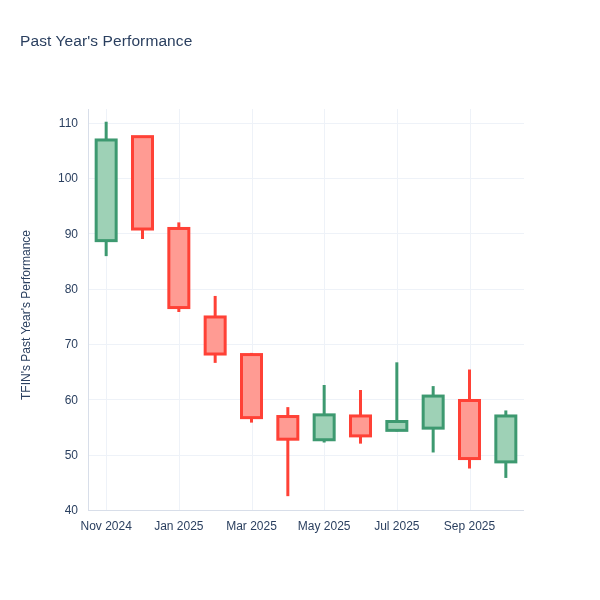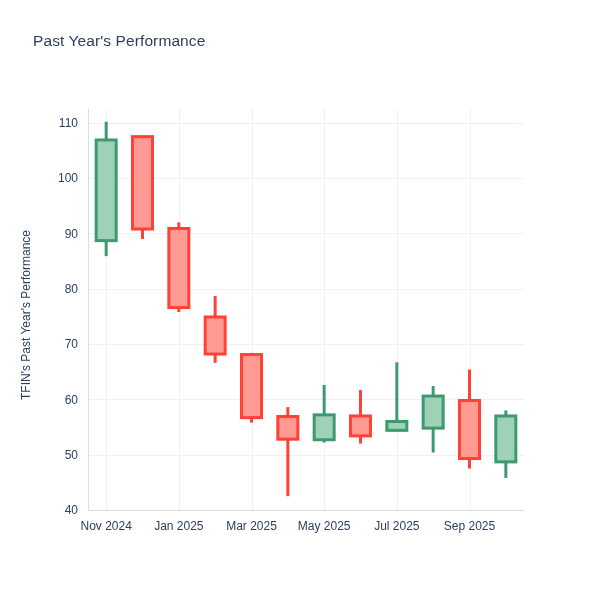--- a/index.html
+++ b/index.html
@@ -14,21 +14,21 @@
     overflow: hidden;
   }
   #app {
     position: relative;
     width: 600px;
     height: 600px;
     background: #ffffff;
   }
   #chart-title {
     position: absolute;
-    left: 33px;
+    left: 20px;
     top: 32px;
     font-size: 15.5px;
     color: #2a3f5f;
     letter-spacing: 0.1px;
     white-space: nowrap;
   }
   #plot-wrap {
     position: absolute;
     left: 0;
     top: 0;

